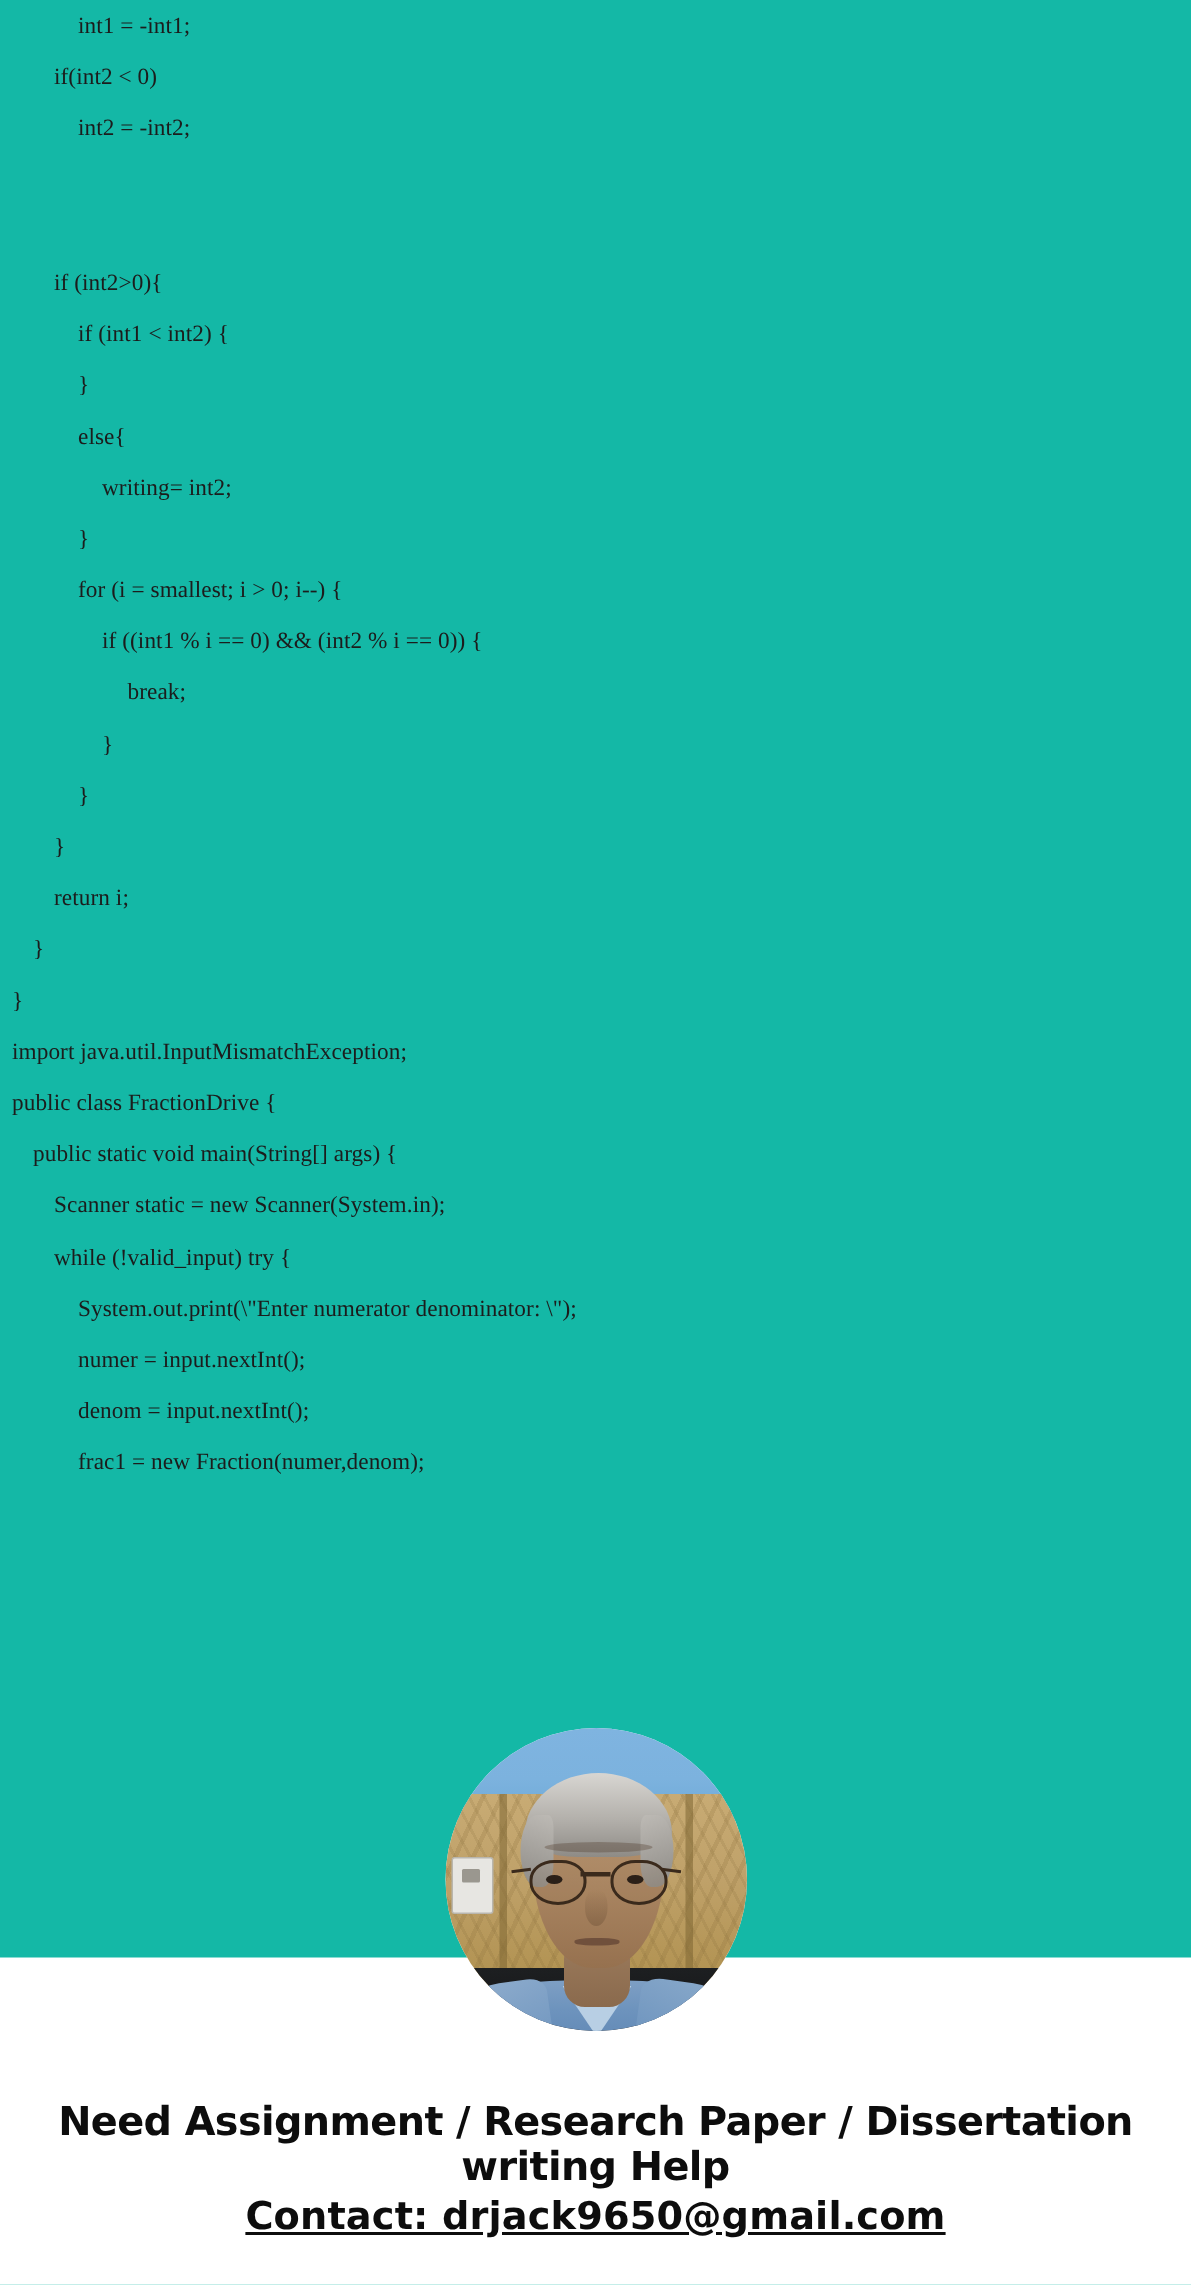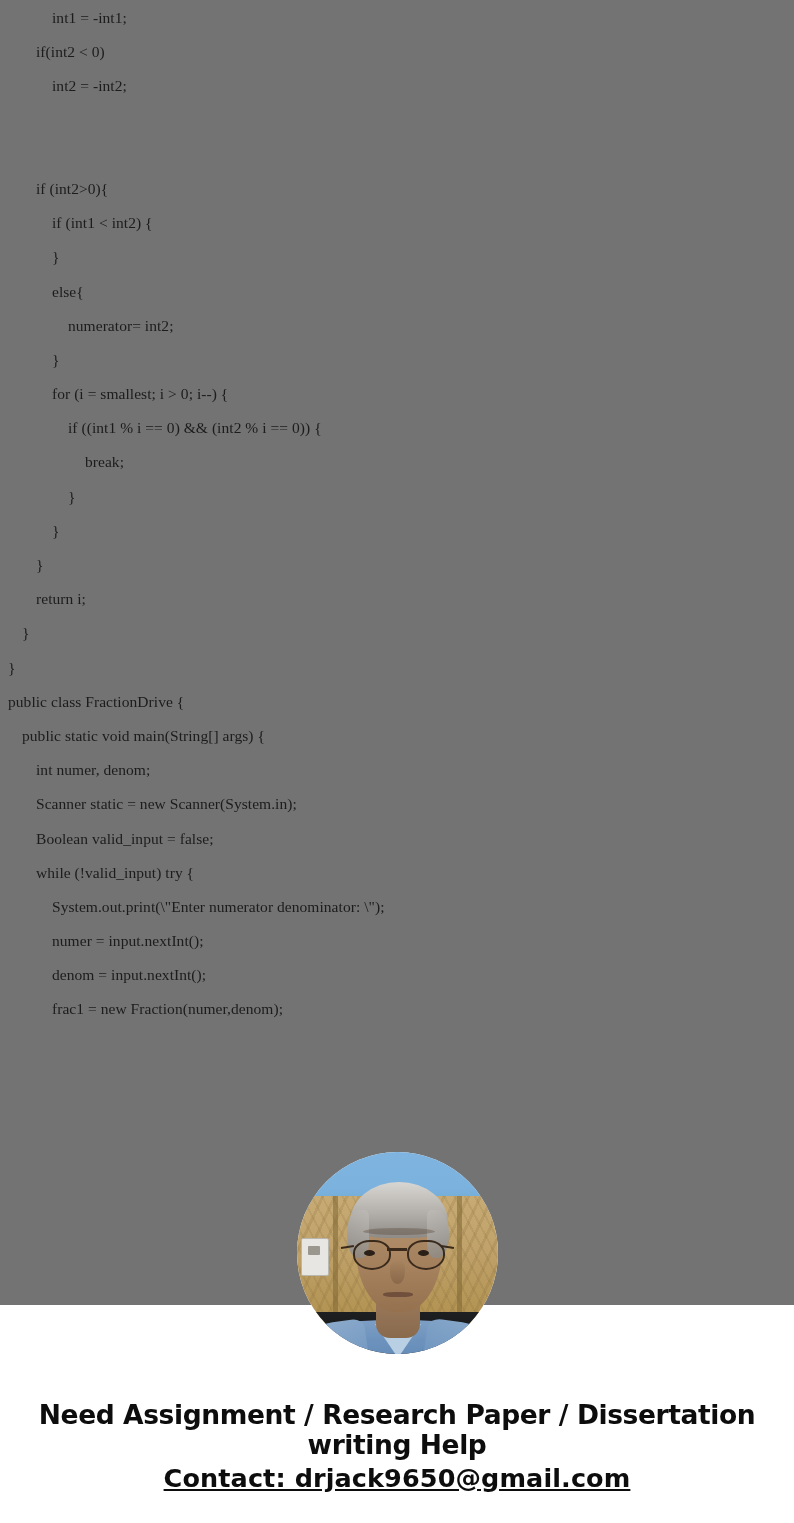--- a/index.html
+++ b/index.html
@@ -15,21 +15,21 @@
     overflow: hidden;
     font-family: "Liberation Serif", "DejaVu Serif", serif;
     color: #1a1a1a;
     -webkit-font-smoothing: antialiased;
   }
 
   #page {
     position: relative;
     width: 794px;
     height: 1305px;
-    background: #737373;
+    background: #14b8a6;
   }
 
   
   .code-block {
     position: absolute;
     left: 0;
     top: 0;
     width: 794px;
     padding-top: 1px;
   }
@@ -226,36 +226,35 @@
   <div class="code-block" id="code-block">
       <div class="code-line i3">int1 = -int1;</div>
       <div class="code-line i2">if(int2 &lt; 0)</div>
       <div class="code-line i3">int2 = -int2;</div>
       <div class="code-line i0 blank">&nbsp;</div>
       <div class="code-line i0 blank">&nbsp;</div>
       <div class="code-line i2">if (int2&gt;0){</div>
       <div class="code-line i3">if (int1 &lt; int2) {</div>
       <div class="code-line i3">}</div>
       <div class="code-line i3">else{</div>
-      <div class="code-line i4">numerator= int2;</div>
+      <div class="code-line i4">writing= int2;</div>
       <div class="code-line i3">}</div>
       <div class="code-line i3">for (i = smallest; i &gt; 0; i--) {</div>
       <div class="code-line i4">if ((int1 % i == 0) &amp;&amp; (int2 % i == 0)) {</div>
       <div class="code-line i5">break;</div>
       <div class="code-line i4">}</div>
       <div class="code-line i3">}</div>
       <div class="code-line i2">}</div>
       <div class="code-line i2">return i;</div>
       <div class="code-line i1">}</div>
       <div class="code-line i0">}</div>
+      <div class="code-line i0">import java.util.InputMismatchException;</div>
       <div class="code-line i0">public class FractionDrive {</div>
       <div class="code-line i1">public static void main(String[] args) {</div>
-      <div class="code-line i2">int numer, denom;</div>
       <div class="code-line i2">Scanner static = new Scanner(System.in);</div>
-      <div class="code-line i2">Boolean valid_input = false;</div>
       <div class="code-line i2">while (!valid_input) try {</div>
       <div class="code-line i3">System.out.print(\"Enter numerator denominator: \");</div>
       <div class="code-line i3">numer = input.nextInt();</div>
       <div class="code-line i3">denom = input.nextInt();</div>
       <div class="code-line i3">frac1 = new Fraction(numer,denom);</div>
     </div>
 
   <div class="avatar-wrap">
     <div class="avatar">
       <div class="av-layer av-sky"></div>

